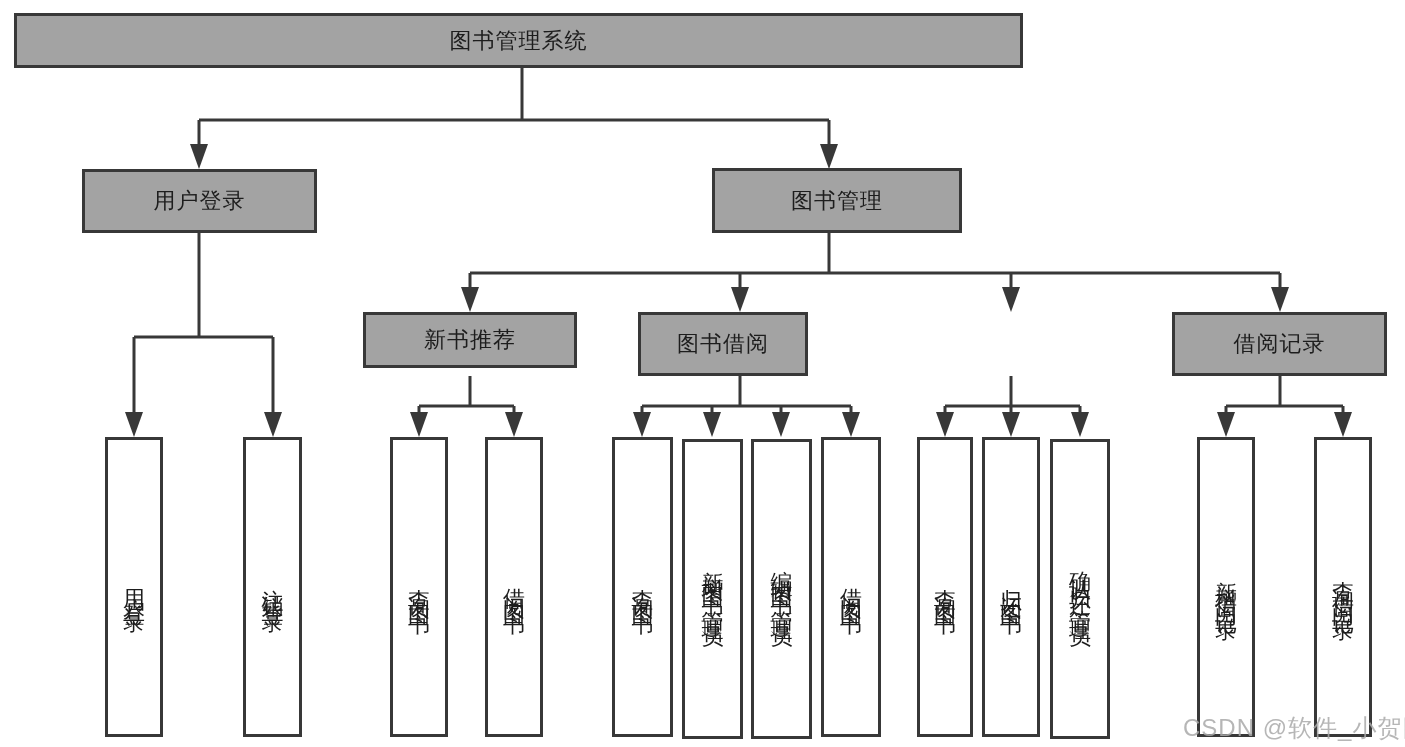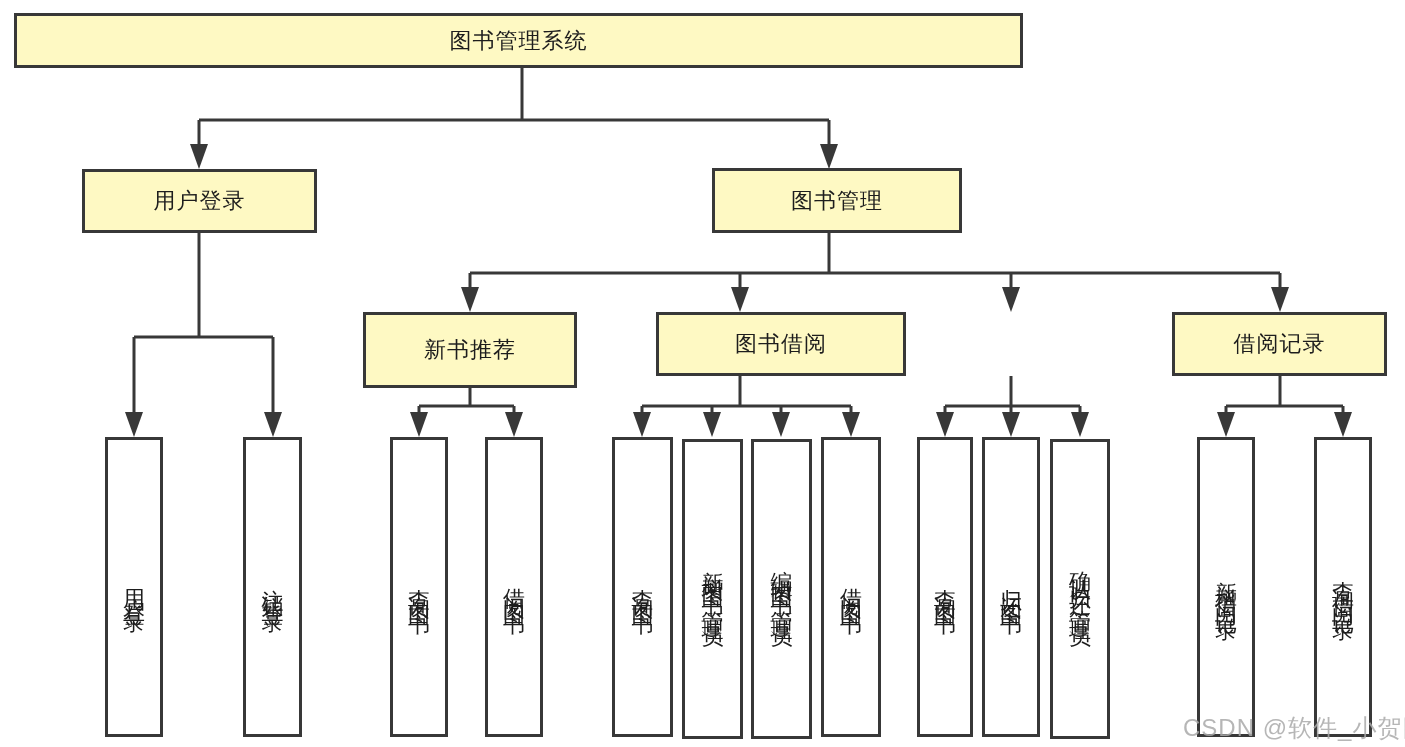--- a/index.html
+++ b/index.html
@@ -19,21 +19,21 @@
   .connectors{
     position:absolute;left:0;top:0;width:1405px;height:747px;
     pointer-events:none;
   }
   .connectors path{stroke:var(--line);stroke-width:3;fill:none;}
   .connectors polygon{fill:var(--line);stroke:none;}
   .node{
     position:absolute;
     box-sizing:border-box;
     border:3px solid var(--line);
-    background:#fef9c3;
+    background:#a3a3a3;
     display:flex;align-items:center;justify-content:center;
     color:var(--text);
     font-size:22px;
     letter-spacing:1px;
     white-space:nowrap;
   }
   .leaf{
     position:absolute;
     box-sizing:border-box;
     border:3px solid var(--line);
@@ -106,22 +106,22 @@
       <polygon points="1217,412 1235,412 1226,437"></polygon>
       <polygon points="1334,412 1352,412 1343,437"></polygon>
     </g>
   </svg>
 
   <div class="node" style="left:14px;top:13px;width:1009px;height:55px;">图书管理系统</div>
 
   <div class="node" style="left:82px;top:169px;width:235px;height:64px;">用户登录</div>
   <div class="node" style="left:712px;top:168px;width:250px;height:65px;">图书管理</div>
 
-  <div class="node" style="left:363px;top:312px;width:214px;height:76px;">新书推荐</div>
-  <div class="node" style="left:656px;top:312px;width:250px;height:64px;">图书借阅</div>
+  <div class="node" style="left:363px;top:312px;width:214px;height:56px;">新书推荐</div>
+  <div class="node" style="left:638px;top:312px;width:170px;height:64px;">图书借阅</div>
   <div class="node" style="left:1172px;top:312px;width:215px;height:64px;">借阅记录</div>
 
   <div class="leaf" style="left:105px;top:437px;width:58px;height:300px;">
     <span>用户登录</span>
   </div>
   <div class="leaf" style="left:243px;top:437px;width:59px;height:300px;">
     <span>注销登录</span>
   </div>
 
   <div class="leaf" style="left:390px;top:437px;width:58px;height:300px;">

